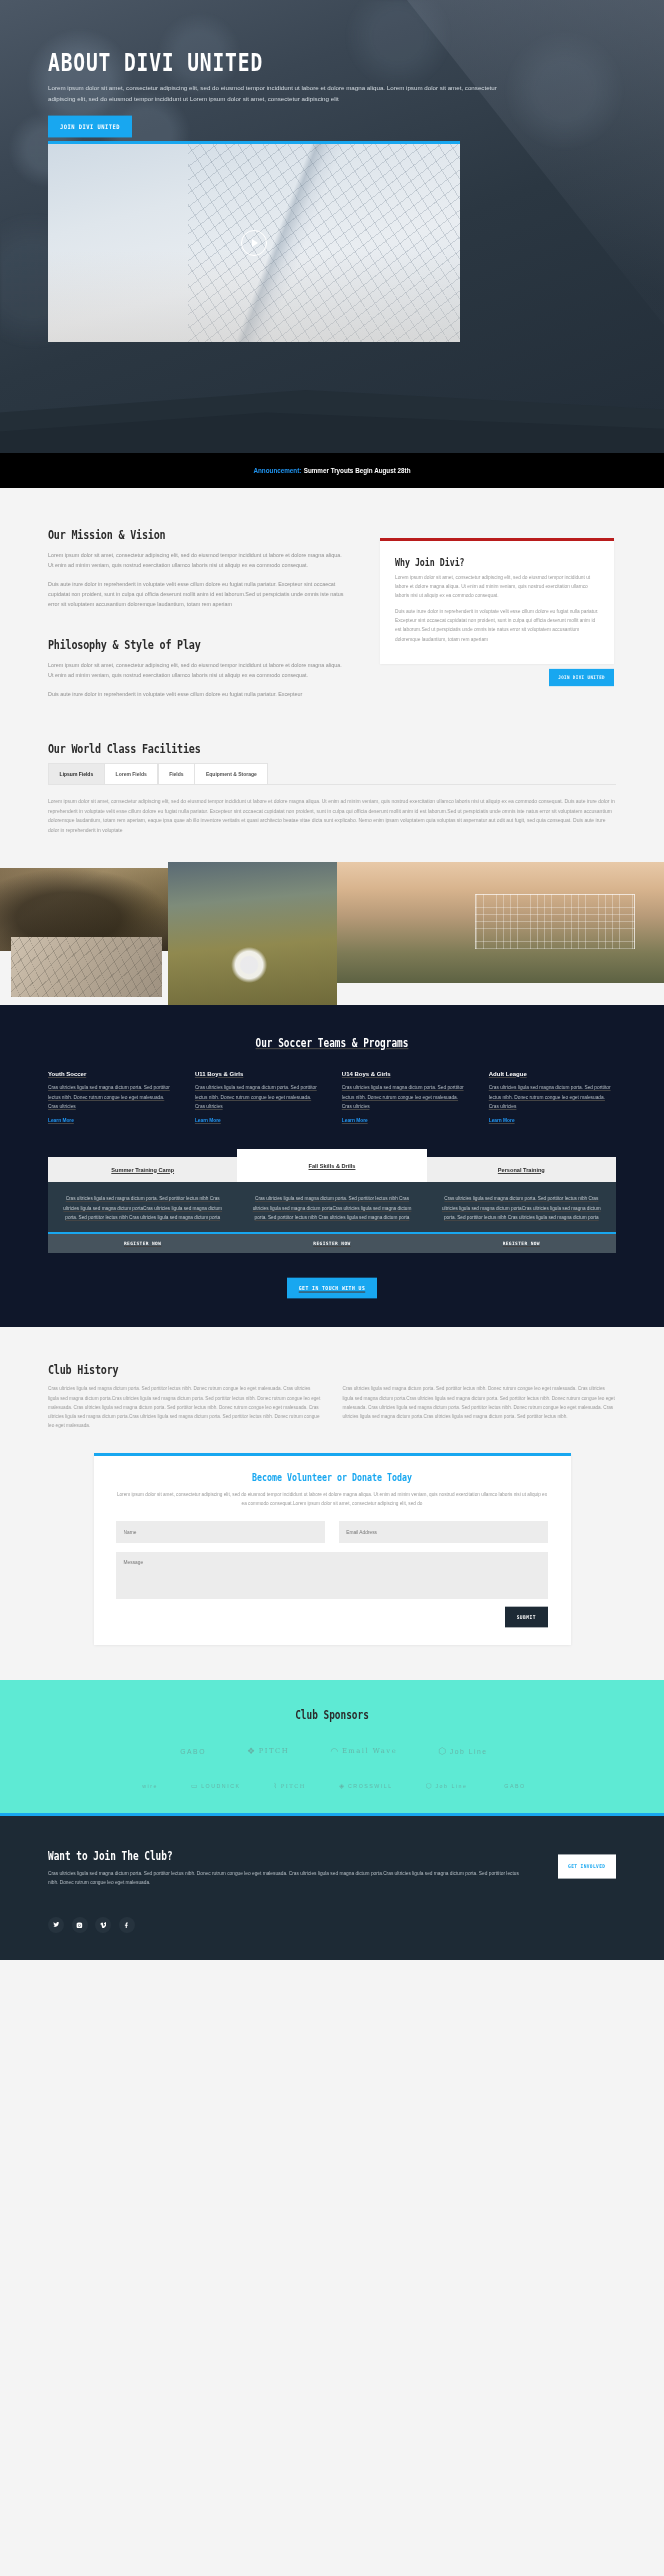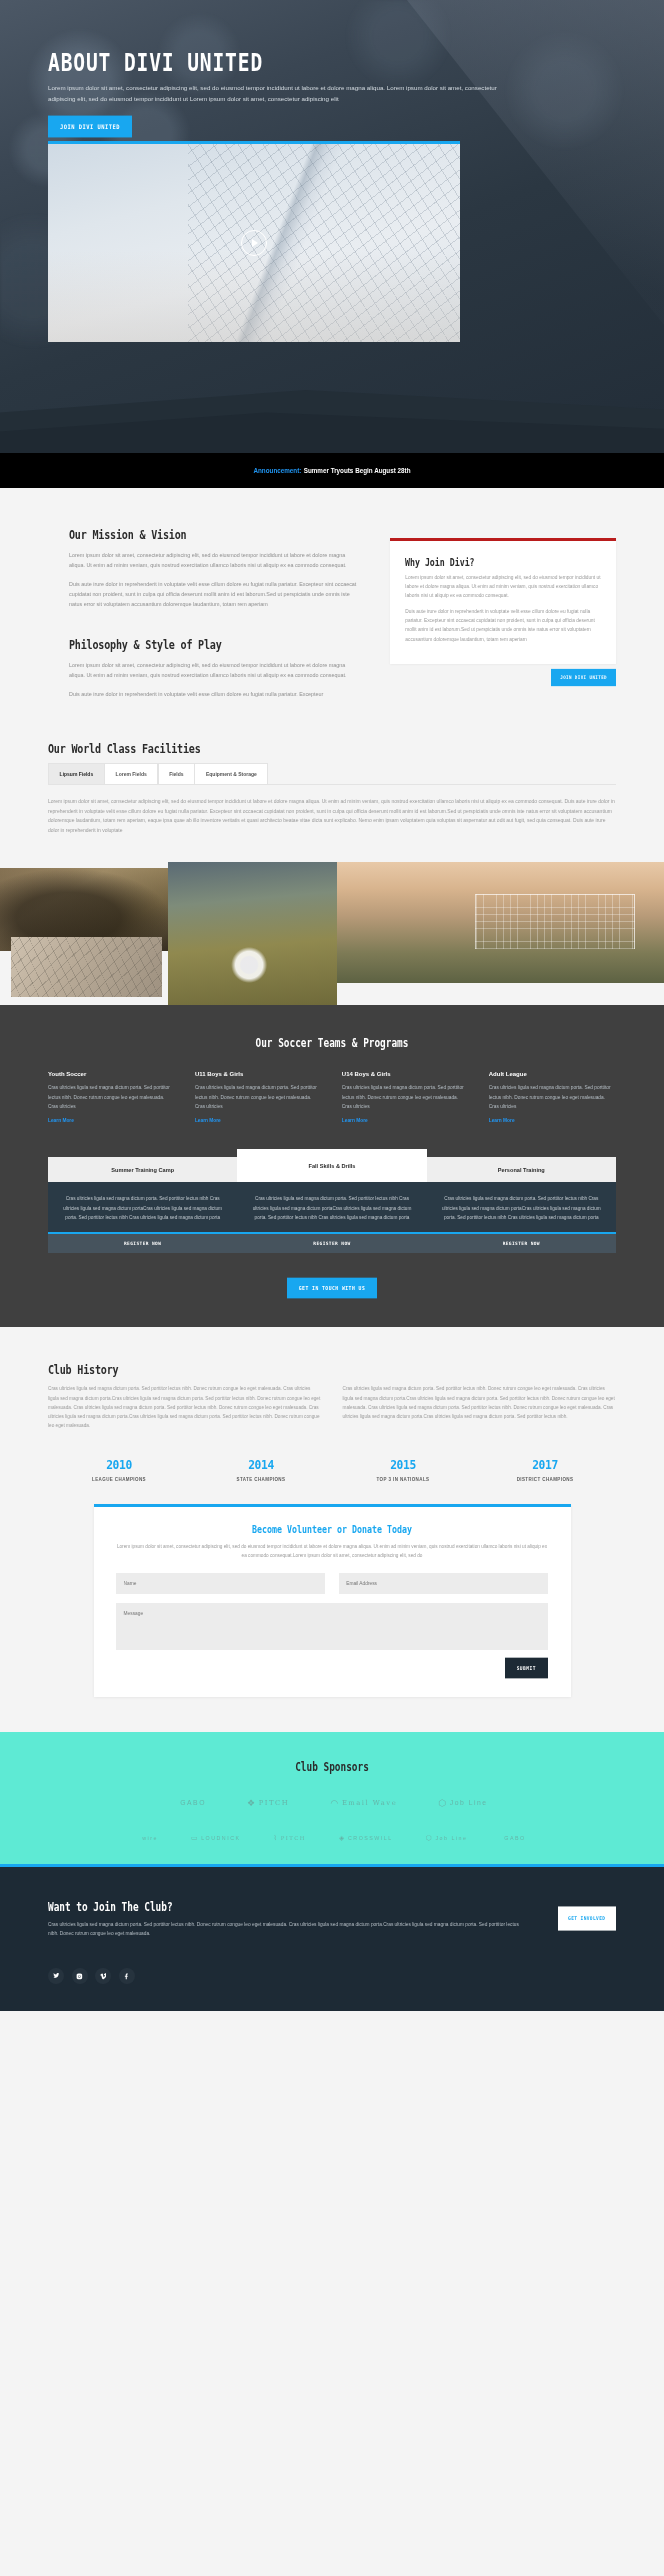--- a/index.html
+++ b/index.html
@@ -125,21 +125,21 @@
   .announce .label { color: #2196f3; margin-right: 2.3px; }
 
   
   .mission {
     background: #f4f4f4;
     padding: 39px 0 15px;
     position: relative;
   }
   .wrap { width: 568px; margin: 0 auto; position: relative; }
   .row { display: flex; }
-  .col-left { width: 332px; padding-right: 34px; margin-left: 21px; }
+  .col-left { width: 332px; padding-right: 34px; }
   .col-right { width: 234px; }
   h2.sec {
     font-family: "DejaVu Sans Mono", monospace;
     font-weight: bold; font-size: 10.6px; color: #2b2b2b;
     transform: scaleY(1.22) scaleX(.95); transform-origin: left top;
     margin-bottom: 10.6px; letter-spacing: -0.2px;
   }
   p.body { font-size: 5.4px; line-height: 1.85; color: #8f8f8f; margin-bottom: 9px; }
 
   .whyjoin {
@@ -216,21 +216,21 @@
     background: linear-gradient(180deg, #e8c9a8 0%, #d8b48e 22%, #b79a78 45%, #7e7b56 75%, #5d6243 100%);
   }
   .g4::after {
     content:""; position:absolute; right: 30px; top: 32px; width: 158px; height: 54px;
     border: 1.5px solid rgba(255,255,255,.55); border-bottom: none;
     background-image: repeating-linear-gradient(90deg, rgba(255,255,255,.3) 0 0.8px, transparent 0.8px 6.8px),
                       repeating-linear-gradient(0deg, rgba(255,255,255,.3) 0 0.8px, transparent 0.8px 6.8px);
   }
 
   
-  .teams { background: #404040; padding: 32px 12px 30px; }
+  .teams { background: #0f172a; padding: 32px 12px 30px; text-decoration: underline; }
   h2.sec-center-light {
     font-family: "DejaVu Sans Mono", monospace; font-weight: bold;
     font-size: 9.8px; color: #fff; text-align: center;
     transform: scaleY(1.22) scaleX(.96);
     margin-bottom: 22.6px;
   }
   .team-grid { display: flex; gap: 19.6px; }
   .team-col { flex: 1; }
   .team-col h4 { font-size: 6px; color: #fff; font-weight: bold; margin-bottom: 6.8px; }
   .team-col p { font-size: 4.8px; line-height: 1.95; color: #b6bfc6; margin-bottom: 6.8px; }
@@ -490,26 +490,20 @@
     <div class="wrap">
       <h2 class="sec">Club History</h2>
       <div class="hist-row">
         <div class="hist-col">
           <p>Cras ultricies ligula sed magna dictum porta. Sed porttitor lectus nibh. Donec rutrum congue leo eget malesuada. Cras ultricies ligula sed magna dictum porta.Cras ultricies ligula sed magna dictum porta. Sed porttitor lectus nibh. Donec rutrum congue leo eget malesuada. Cras ultricies ligula sed magna dictum porta. Sed porttitor lectus nibh. Donec rutrum congue leo eget malesuada. Cras ultricies ligula sed magna dictum porta.Cras ultricies ligula sed magna dictum porta. Sed porttitor lectus nibh. Donec rutrum congue leo eget malesuada.</p>
         </div>
         <div class="hist-col">
           <p>Cras ultricies ligula sed magna dictum porta. Sed porttitor lectus nibh. Donec rutrum congue leo eget malesuada. Cras ultricies ligula sed magna dictum porta.Cras ultricies ligula sed magna dictum porta. Sed porttitor lectus nibh. Donec rutrum congue leo eget malesuada. Cras ultricies ligula sed magna dictum porta. Sed porttitor lectus nibh. Donec rutrum congue leo eget malesuada. Cras ultricies ligula sed magna dictum porta.Cras ultricies ligula sed magna dictum porta. Sed porttitor lectus nibh.</p>
         </div>
       </div>
-      <div class="stats" id="stats">
-          <div class="stat"><div class="num">2010</div><div class="lbl">League Champions</div></div>
-          <div class="stat"><div class="num">2014</div><div class="lbl">State Champions</div></div>
-          <div class="stat"><div class="num">2015</div><div class="lbl">Top 3 In Nationals</div></div>
-          <div class="stat"><div class="num">2017</div><div class="lbl">District Champions</div></div>
-        </div>
 
       <div class="formcard">
         <h3>Become Volunteer or Donate Today</h3>
         <p class="intro">Lorem ipsum dolor sit amet, consectetur adipiscing elit, sed do eiusmod tempor incididunt ut labore et dolore magna aliqua. Ut enim ad minim veniam, quis nostrud exercitation ullamco laboris nisi ut aliquip ex ea commodo consequat.Lorem ipsum dolor sit amet, consectetur adipiscing elit, sed do</p>
         <div class="f-row">
           <input type="text" placeholder="Name" style="">
           <input type="text" placeholder="Email Address" style="">
         </div>
         <textarea class="f-ta" placeholder="Message" style=""></textarea>
         <div class="f-submit-row">

